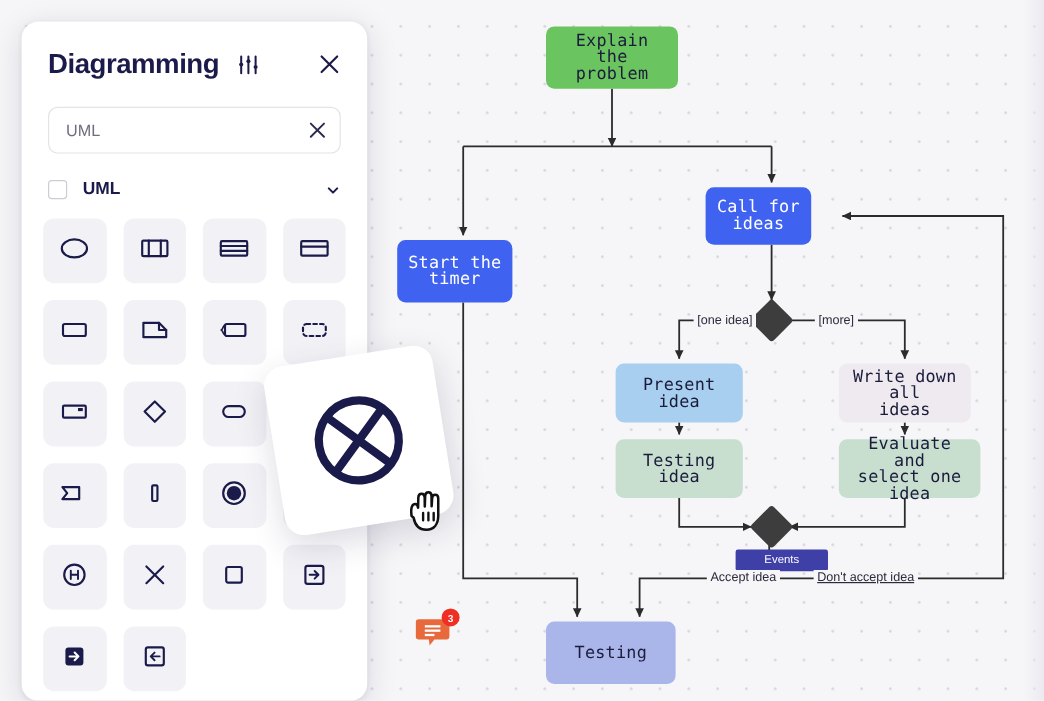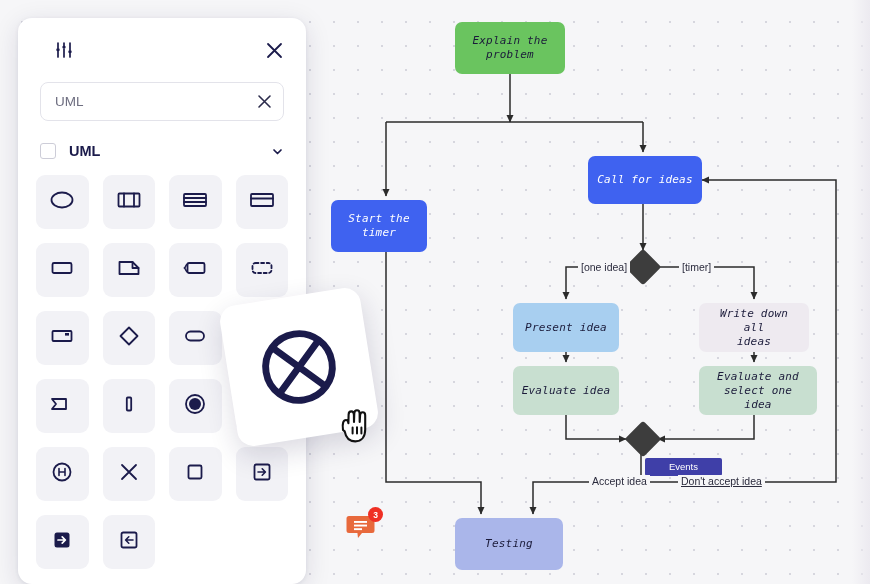--- a/index.html
+++ b/index.html
@@ -22,28 +22,27 @@
   .canvas-right-fade{
     position:absolute;right:0;top:0;width:18px;height:584px;
     background:linear-gradient(90deg,rgba(246,246,248,0),#eceaf0);
   }
 
   
   .node{
     position:absolute;
     display:flex;align-items:center;justify-content:center;text-align:center;
     font-family:"DejaVu Sans Mono","Liberation Mono",monospace;
-    font-size:11px;line-height:14px;
+    font-size:14px;line-height:14px;
     border-radius:7px;
     color:#1b1b3a;
     letter-spacing:.2px;
     box-sizing:border-box;
     padding:4px 8px;
     white-space:pre-line;
-    font-style:italic;
   }
 
   .diamond{
     position:absolute;width:26px;height:26px;background:#3d3d3d;
     transform:rotate(45deg);border-radius:3px;
   }
 
   .badge-events{
     position:absolute;
     background:#3f3fa8;color:#fff;
@@ -184,53 +183,54 @@
         <path d="M641,482 L836,482 L836,180 L702,180" marker-end="url(#ah)"></path>
 
         <path d="M386,252 L386,482 L481,482 L481,514" marker-end="url(#ah)"></path>
       </g>
     </svg>
 
     <div id="nodes-layer">
         <div class="node" style="left: 455px; top: 22px; width: 110px; height: 52px; background: rgb(106, 196, 95); color: rgb(27, 27, 58);">Explain the
 problem</div>
         <div class="node" style="left: 331px; top: 200px; width: 96px; height: 52px; background: rgb(63, 98, 240); color: rgb(255, 255, 255);">Start the timer</div>
-        <div class="node" style="left: 588px; top: 156px; width: 114px; height: 48px; background: rgb(63, 98, 240); color: rgb(255, 255, 255);">Call for ideas</div>
+        <div class="node" style="left: 588px; top: 156px; width: 88px; height: 48px; background: rgb(63, 98, 240); color: rgb(255, 255, 255);">Call for ideas</div>
         <div class="node" style="left: 513px; top: 303px; width: 106px; height: 49px; background: rgb(168, 207, 240); color: rgb(27, 27, 58);">Present idea</div>
-        <div class="node" style="left: 513px; top: 366px; width: 106px; height: 49px; background: rgb(200, 223, 208); color: rgb(27, 27, 58);">Evaluate idea</div>
+        <div class="node" style="left: 513px; top: 366px; width: 106px; height: 49px; background: rgb(200, 223, 208); color: rgb(27, 27, 58);">Testing idea</div>
         <div class="node" style="left: 699px; top: 303px; width: 110px; height: 49px; background: rgb(238, 234, 240); color: rgb(27, 27, 58);">Write down all
 ideas</div>
         <div class="node" style="left: 699px; top: 366px; width: 118px; height: 49px; background: rgb(200, 223, 208); color: rgb(27, 27, 58);">Evaluate and
 select one idea</div>
         <div class="node" style="left: 455px; top: 518px; width: 108px; height: 52px; background: rgb(170, 182, 234); color: rgb(27, 27, 58);">Testing</div>
         <div class="diamond" style="left: 630px; top: 254px; background: rgb(61, 61, 61);"></div>
         <div class="diamond" style="left: 630px; top: 426px; background: rgb(61, 61, 61);"></div>
-        <div class="badge-events" style="left: 613px; top: 458px; width: 57px; background: rgb(63, 63, 168); margin-left: 32px;">Events</div>
+        <div class="badge-events" style="left: 613px; top: 458px; width: 57px; background: rgb(63, 63, 168);">Events</div>
         <div class="edge-label" style="left: 578px; top: 261px;">[one idea]</div>
-        <div class="edge-label" style="left: 679px; top: 261px;">[timer]</div>
+        <div class="edge-label" style="left: 679px; top: 261px;">[more]</div>
         <div class="edge-label" style="left: 557px; top: 475px; margin-left: 32px;">Accept idea</div>
         <div class="edge-label" style="left: 678px; top: 475px; text-decoration: underline;">Don't accept idea</div>
       </div>
 
     <div class="comment-pin" style="left:346px;top:511px;">
       <svg width="34" height="34" viewBox="0 0 34 34">
         <path d="M3,5 h23 a2.5,2.5 0 0 1 2.5,2.5 v12 a2.5,2.5 0 0 1 -2.5,2.5 h-10 l-4,5 l-0.6,-5 h-8.4 a2.5,2.5 0 0 1 -2.5,-2.5 v-12 a2.5,2.5 0 0 1 2.5,-2.5 z" fill="#e8693c"></path>
         <rect x="8" y="10" width="13" height="1.9" fill="#fff"></rect>
         <rect x="8" y="13.6" width="13" height="1.9" fill="#fff"></rect>
         <rect x="8" y="17.2" width="8" height="1.9" fill="#fff"></rect>
       </svg>
       <div class="comment-count">3</div>
     </div>
 
     <div class="canvas-right-fade"></div>
   </div>
 
   <div class="panel">
 
     <div class="panel-header">
+      <div class="panel-title">Diagramming</div>
       <div class="hdr-icon">
         <svg width="20" height="20" viewBox="0 0 20 20" fill="none" stroke="#1b1b4b" stroke-width="1.7" stroke-linecap="round">
           <path d="M4,3 v5 M4,11.5 v5.5 M10,3 v2.5 M10,9 v8 M16,3 v7 M16,13.5 v3.5"></path>
           <circle cx="4" cy="9.8" r="1.7" fill="#1b1b4b" stroke="none"></circle>
           <circle cx="10" cy="7.1" r="1.7" fill="#1b1b4b" stroke="none"></circle>
           <circle cx="16" cy="11.8" r="1.7" fill="#1b1b4b" stroke="none"></circle>
         </svg>
       </div>
       <div class="hdr-spacer"></div>
       <div class="hdr-icon">

